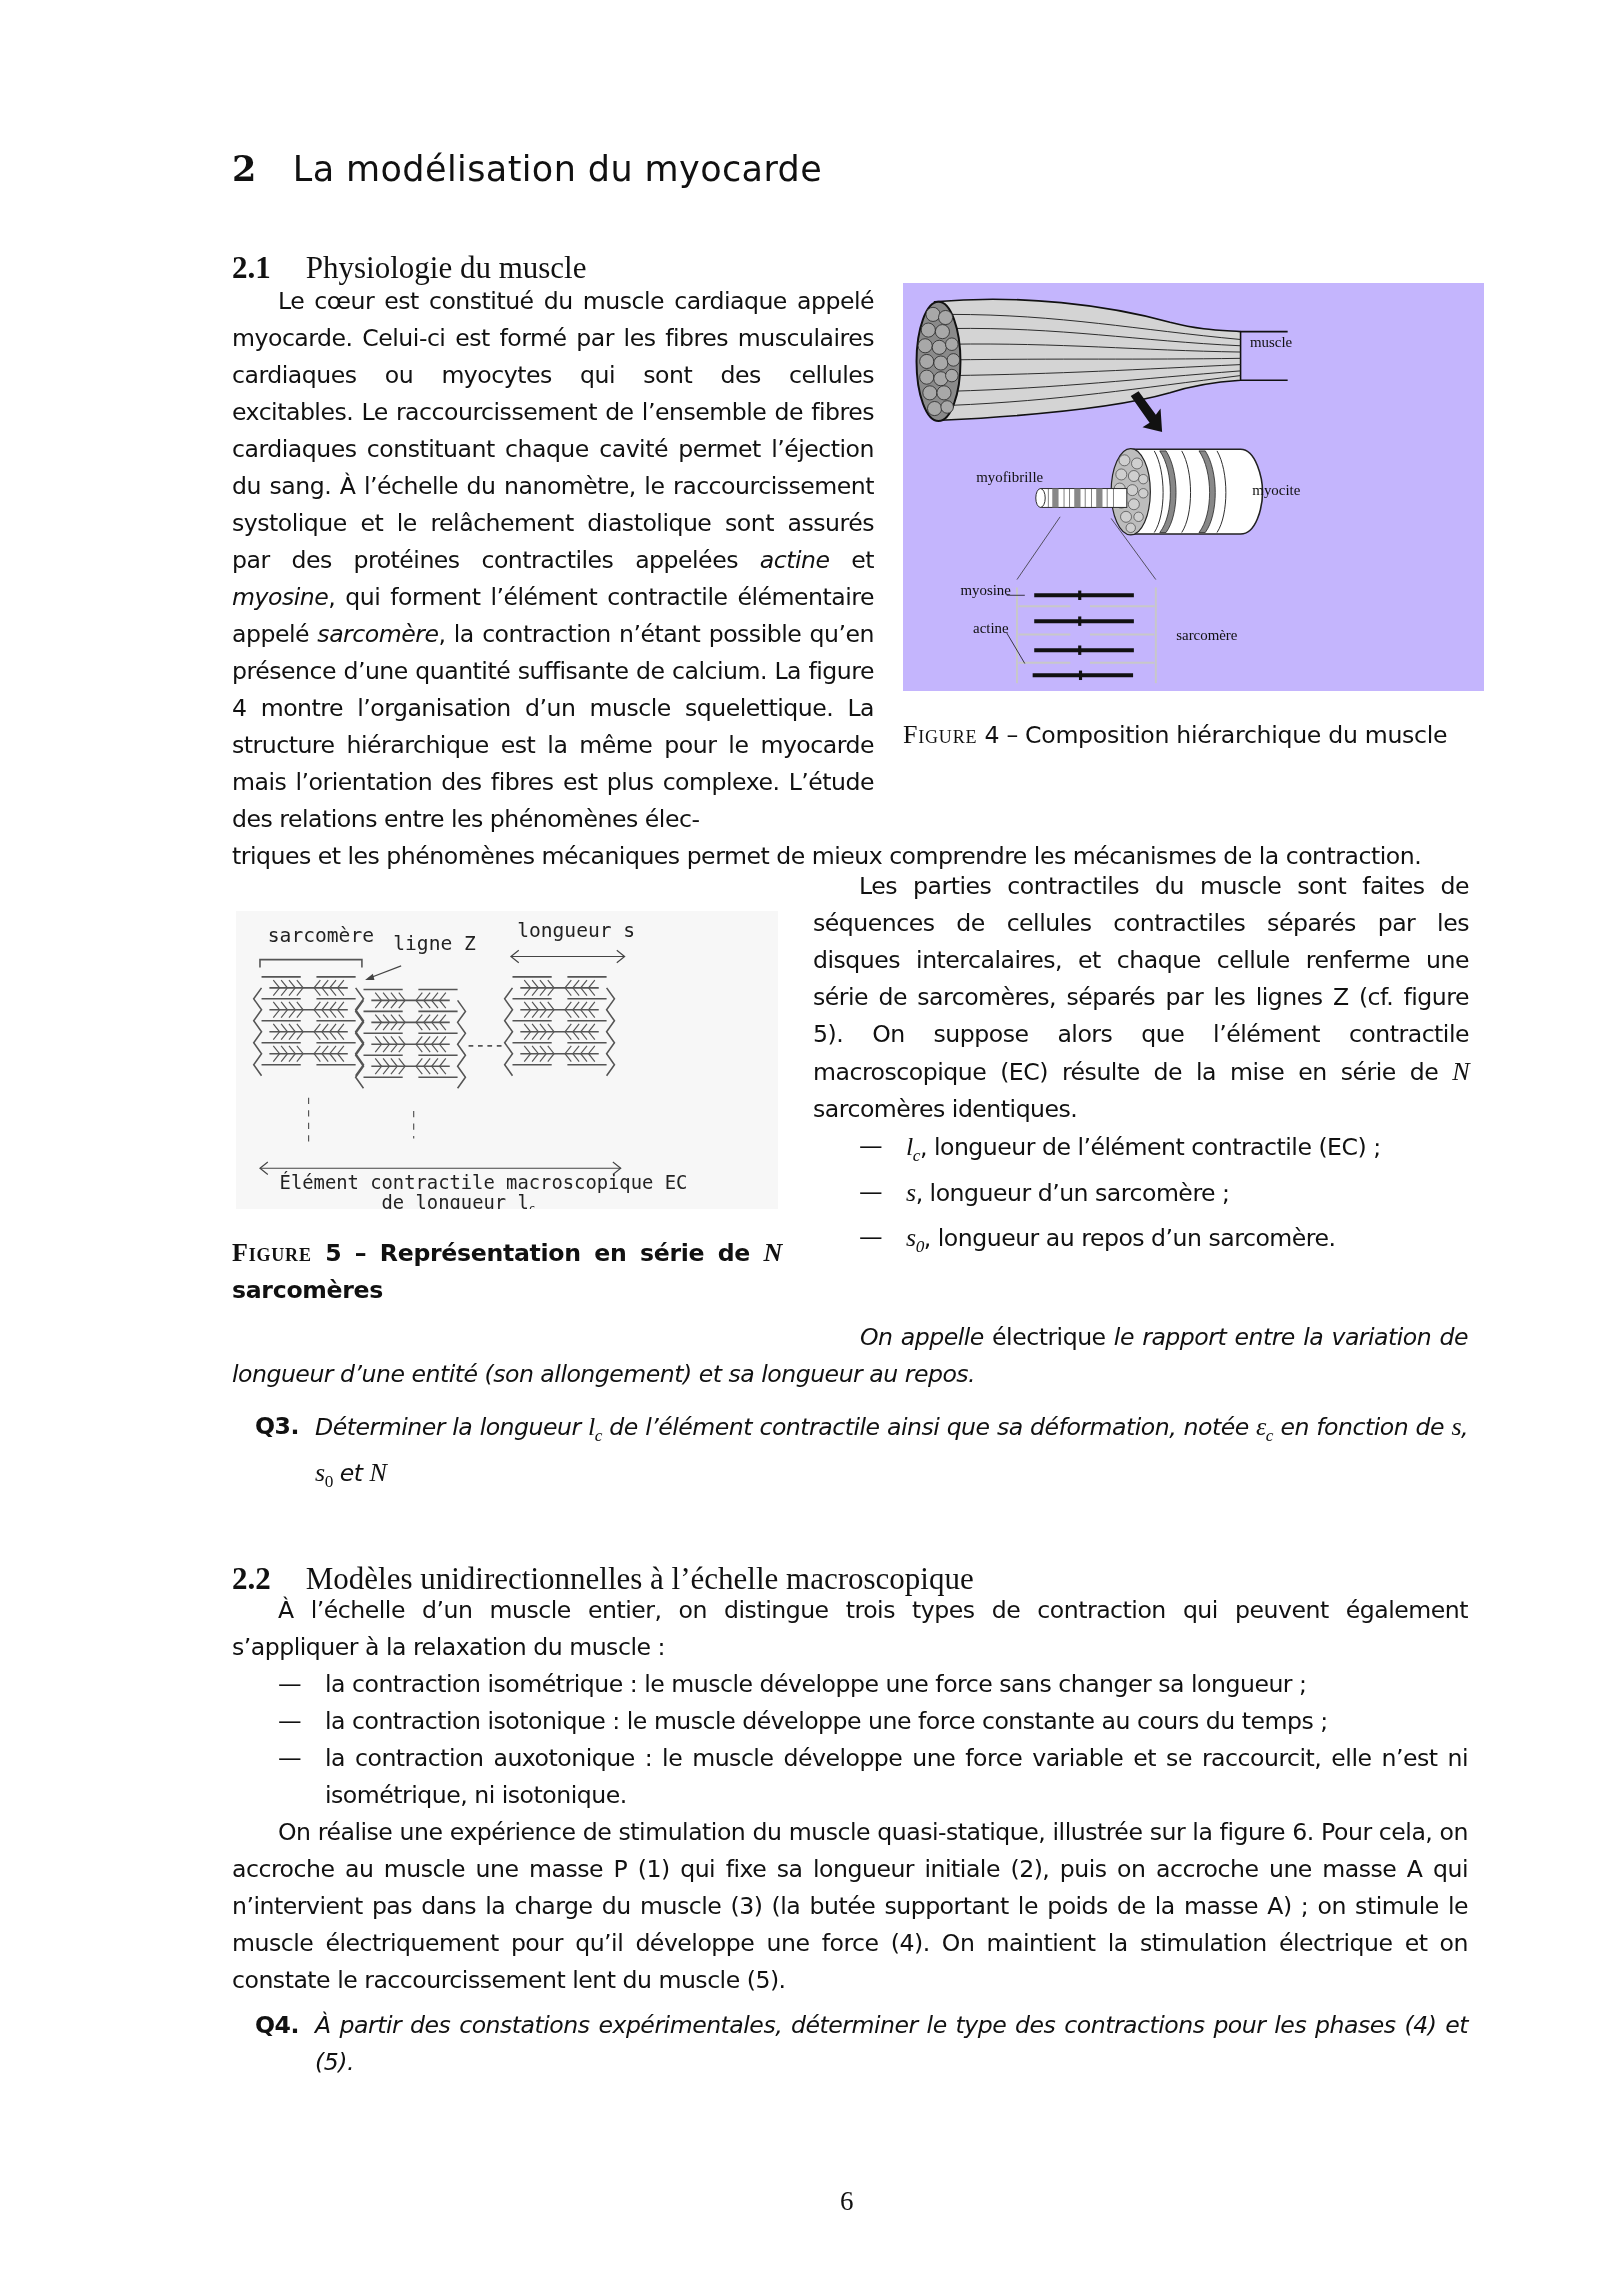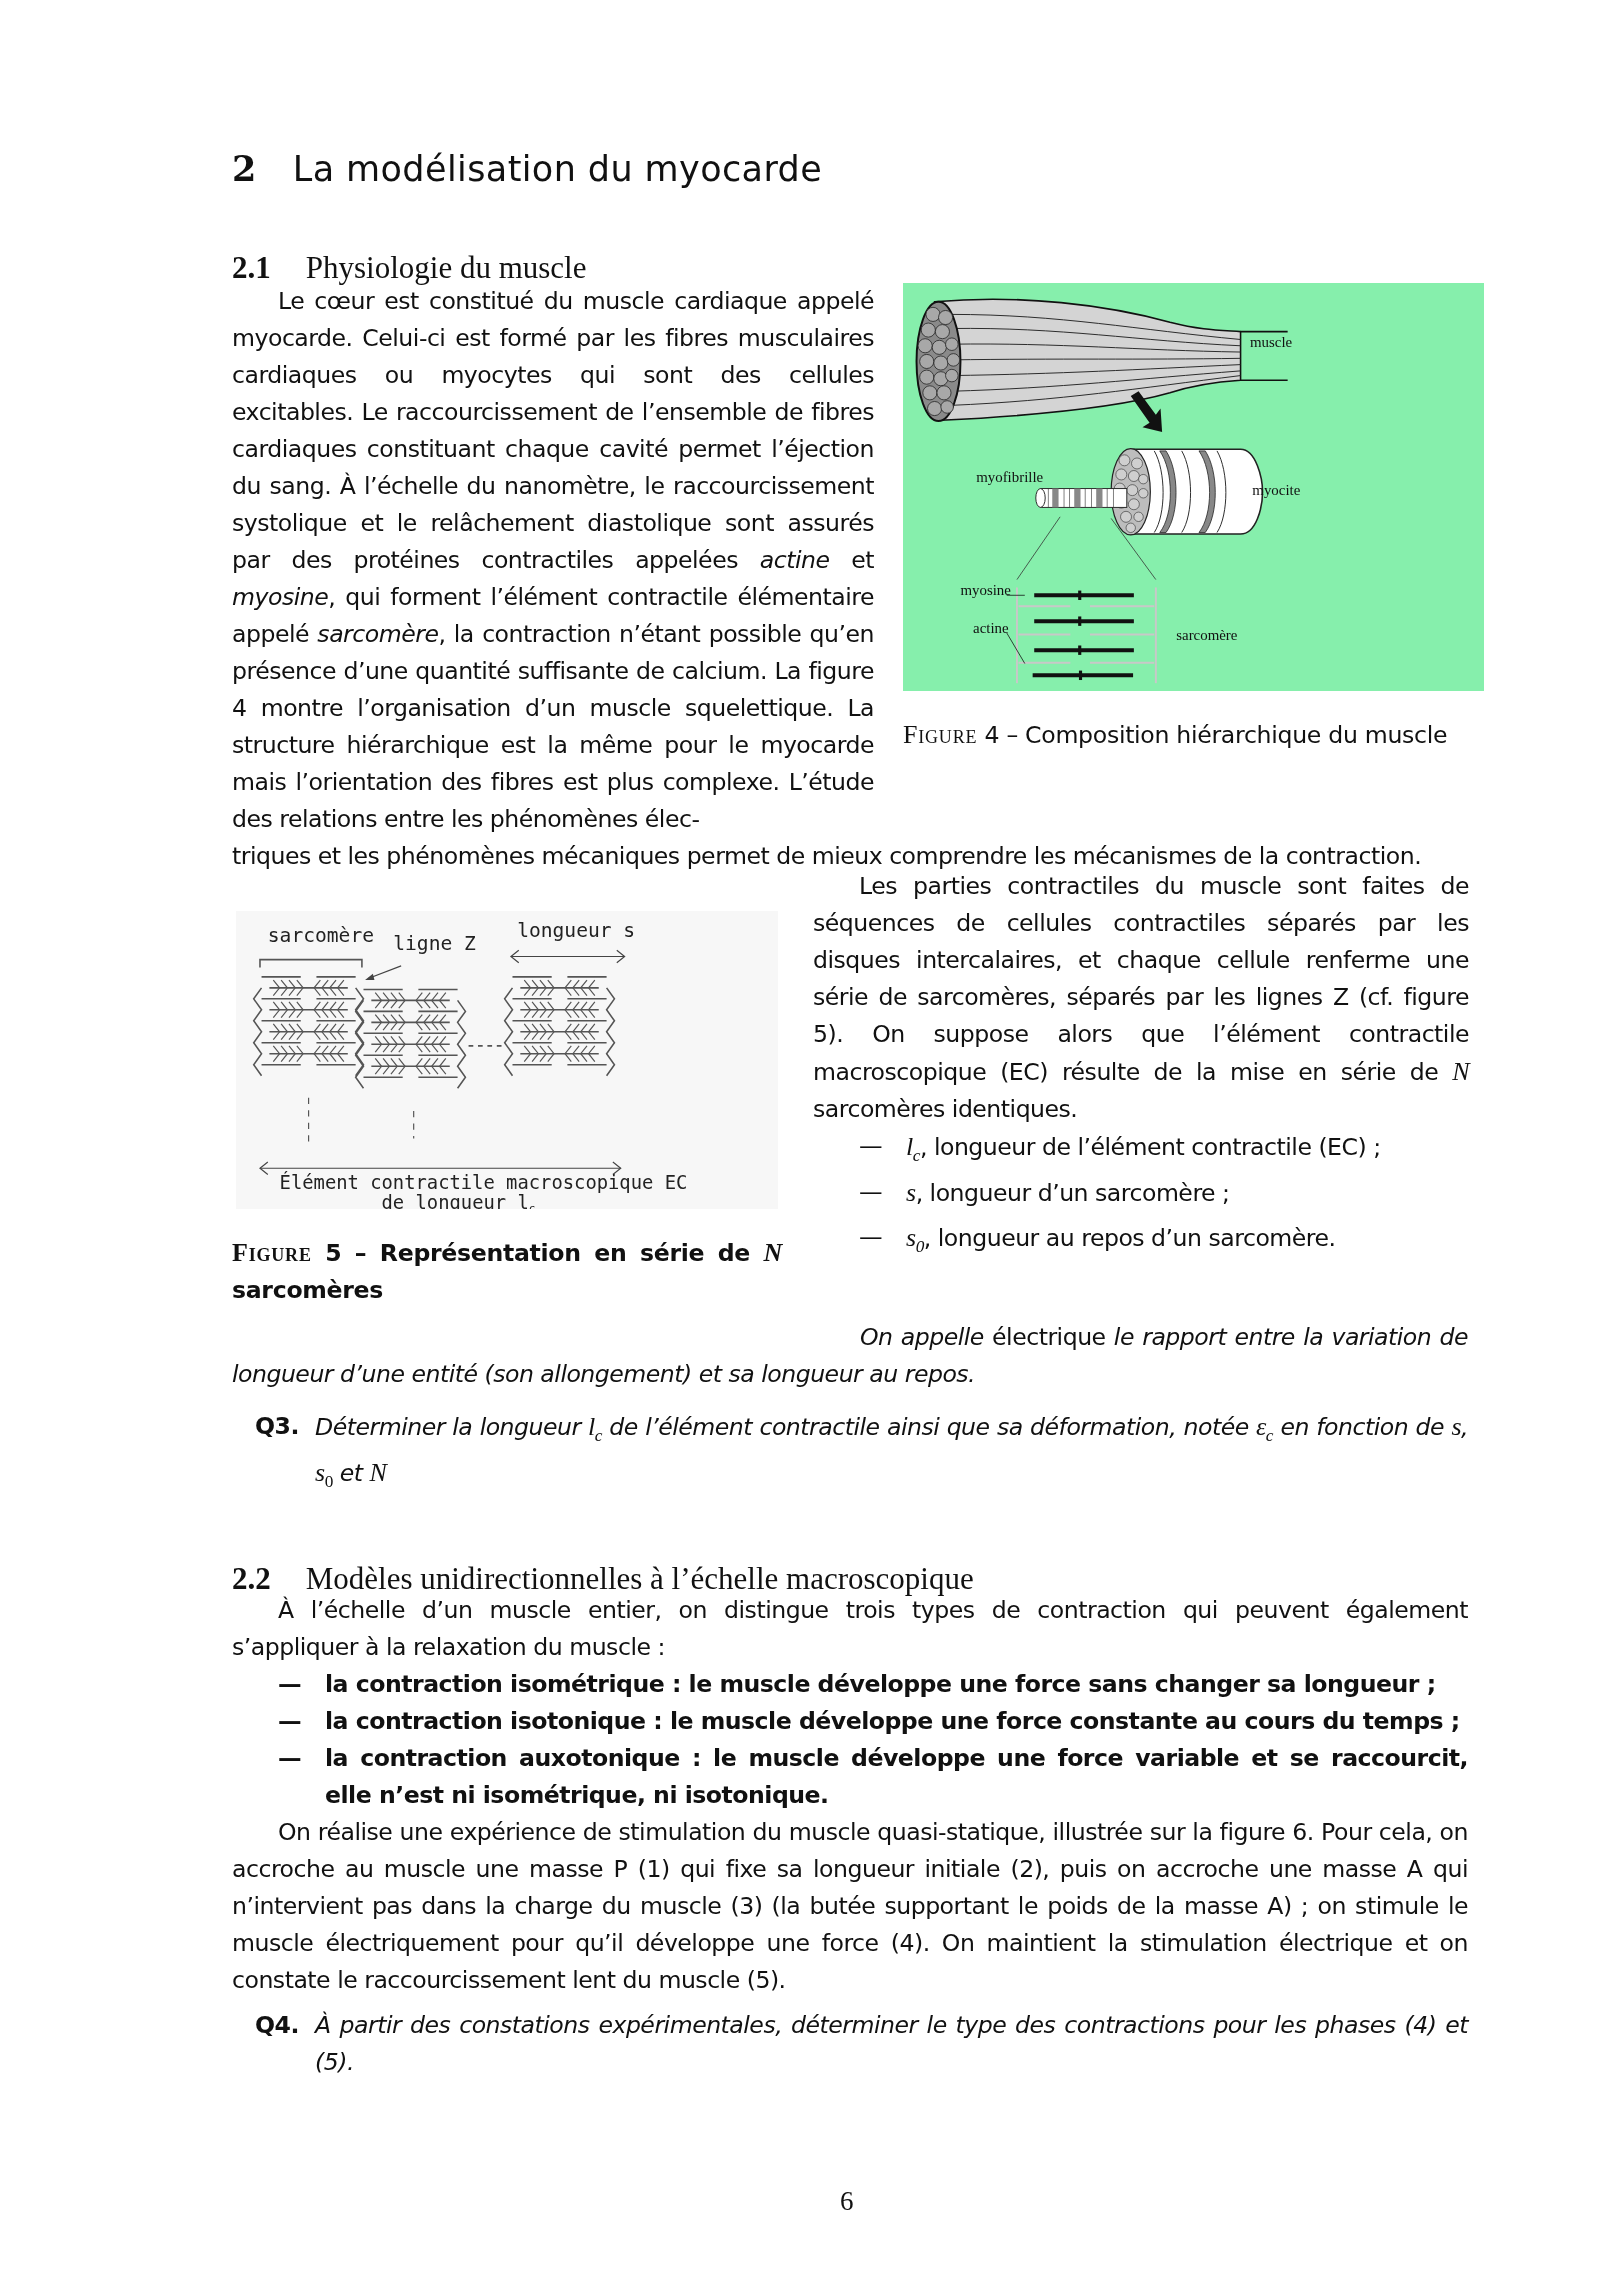--- a/index.html
+++ b/index.html
@@ -15,21 +15,21 @@
   .math { font-family:"Liberation Serif", serif; font-style:italic; font-size:26px; }
   .sc { font-family:"Liberation Serif", serif; font-variant:small-caps; font-size:26px; letter-spacing:0.8px; }
   .caption { font-size:23.6px; line-height:37px; letter-spacing:-0.3px; }
   .it { font-style:italic; }
   .dash-list { list-style:none; margin:0; padding:0; }
   .dash-list li { position:relative; padding-left:47px; }
   .dash-list li::before { content:"—"; position:absolute; left:0; }
   .q { font-size:23.6px; line-height:37px; letter-spacing:-0.5px; }
   .q .qlabel { font-weight:bold; position:absolute; left:0; font-style:normal; }
   .q .qtext { font-style:italic; display:block; padding-left:60px; text-align:justify; }
-  .fig { background:#86efac; }
+  .fig { background:#c4b5fd; }
   .page-num { font-family:"Liberation Serif", serif; font-size:27px; }
 </style>
 </head>
 <body>
 
 <div class="abs h1" style="left:232px; top:148px;">
   <span class="num">2</span><span>La modélisation du myocarde</span>
 </div>
 
 <div class="abs h2" style="left:232px; top:218px;">
@@ -254,21 +254,21 @@
     <span>Déterminer la longueur </span><span class="math">l</span><sub class="math" style="font-size:17.3px">c</sub><span> de l’élément contractile ainsi que sa déformation, notée </span><span class="math">ε</span><sub class="math" style="font-size:17.3px">c</sub><span> en fonction de </span><span class="math">s</span><span>, </span><span class="math">s</span><sub class="math" style="font-size:17.3px;font-style:normal">0</sub><span> et </span><span class="math">N</span>
   </span>
 </div>
 
 <div class="abs h2" style="left:232px; top:1529px;">
   <span class="num">2.2</span><span>Modèles unidirectionnelles à l’échelle macroscopique</span>
 </div>
 
 <div class="abs body" style="left:232px; top:1592px; width:1236px;">
   <p class="indent"><span>À l’échelle d’un muscle entier, on distingue trois types de contraction qui peuvent également s’appliquer à la relaxation du muscle :</span></p>
-  <ul class="dash-list" style="margin-left:46px;font-weight:bold;">
+  <ul class="dash-list" style="margin-left:46px;">
     <li>la contraction isométrique : le muscle développe une force sans changer sa longueur ;</li>
     <li>la contraction isotonique : le muscle développe une force constante au cours du temps ;</li>
     <li>la contraction auxotonique : le muscle développe une force variable et se raccourcit, elle n’est ni isométrique, ni isotonique.</li>
   </ul>
   <p class="indent"><span>On réalise une expérience de stimulation du muscle quasi-statique, illustrée sur la figure 6. Pour cela, on accroche au muscle une masse P (1) qui fixe sa longueur initiale (2), puis on accroche une masse A qui n’intervient pas dans la charge du muscle (3) (la butée supportant le poids de la masse A) ; on stimule le muscle électriquement pour qu’il développe une force (4). On maintient la stimulation électrique et on constate le raccourcissement lent du muscle (5).</span></p>
 </div>
 
 <div class="abs q" style="left:255px; top:2007px; width:1213px;">
   <span class="qlabel">Q4.</span>
   <span class="qtext">À partir des constations expérimentales, déterminer le type des contractions pour les phases (4) et (5).</span>

